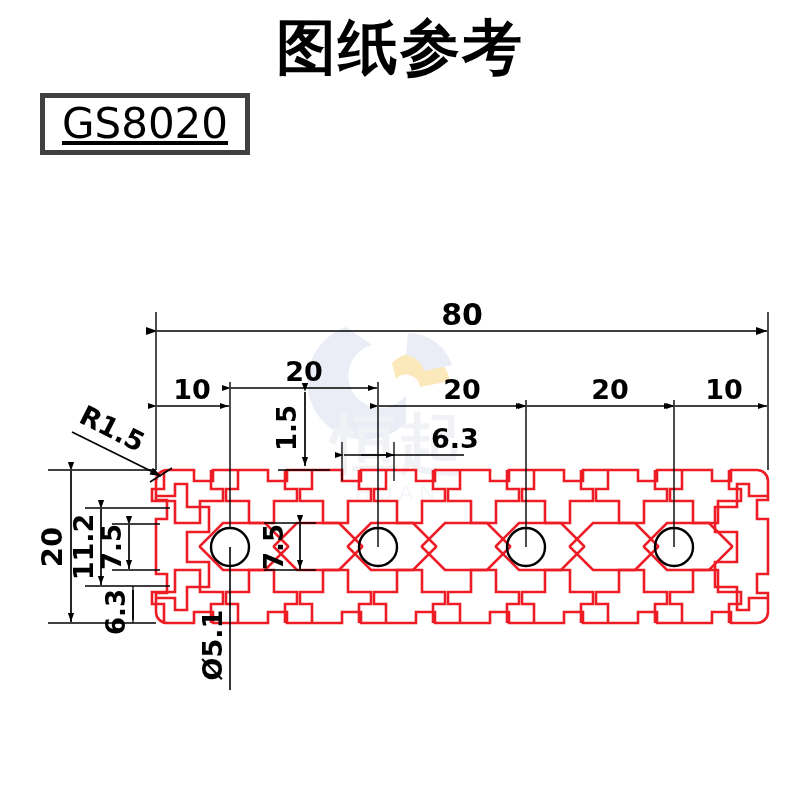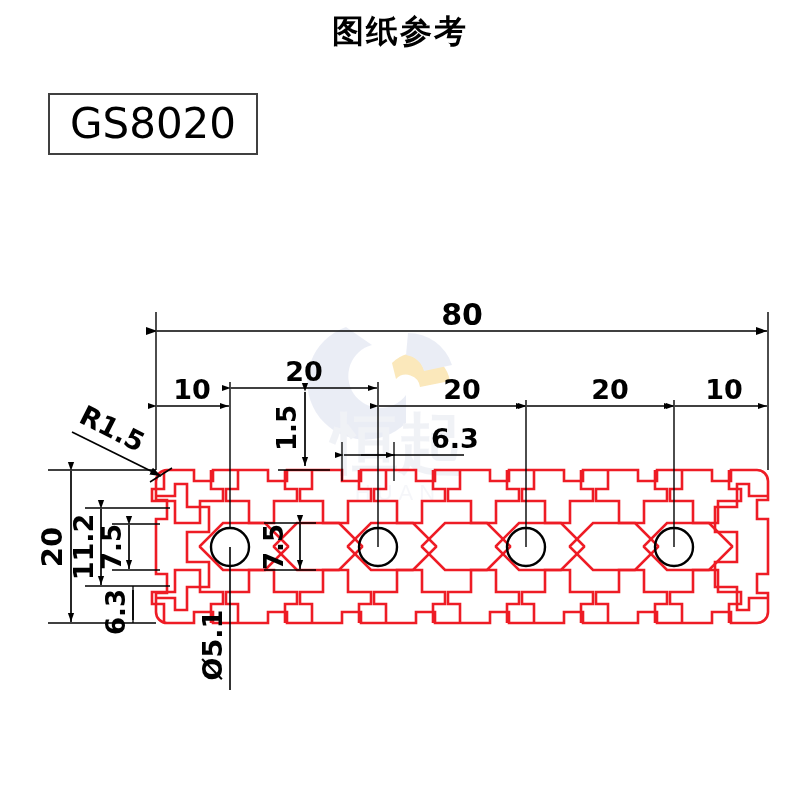--- a/index.html
+++ b/index.html
@@ -8,32 +8,33 @@
     font-family:"Liberation Serif",serif;
     overflow:hidden;position:relative;
   }
   #root{position:relative;width:800px;height:800px;}
 
   .title{
     position:absolute;left:0;top:14px;width:800px;
     text-align:center;
     font-family:"DejaVu Sans",sans-serif;
     font-weight:700;
-    font-size:32px;
+    font-size:60px;
     letter-spacing:2px;
     color:#000;
     line-height:1.1;
   }
   .model-box{
-    position:absolute;left:48px;top:93px;
+    position:absolute;left:40px;top:93px;
     width:210px;height:62px;
-    border:2px solid #404040;
+    border:5px solid #404040;
     background:#fff;
     display:flex;align-items:center;justify-content:center;
     box-sizing:border-box;
+    text-decoration:underline;
   }
   .model-box span{
     font-family:"DejaVu Sans",sans-serif;
     font-size:42px;font-weight:400;color:#000;line-height:1;
   }
   svg.draw{position:absolute;left:0;top:0;width:800px;height:800px;}
 </style>
 </head>
 <body>
 

